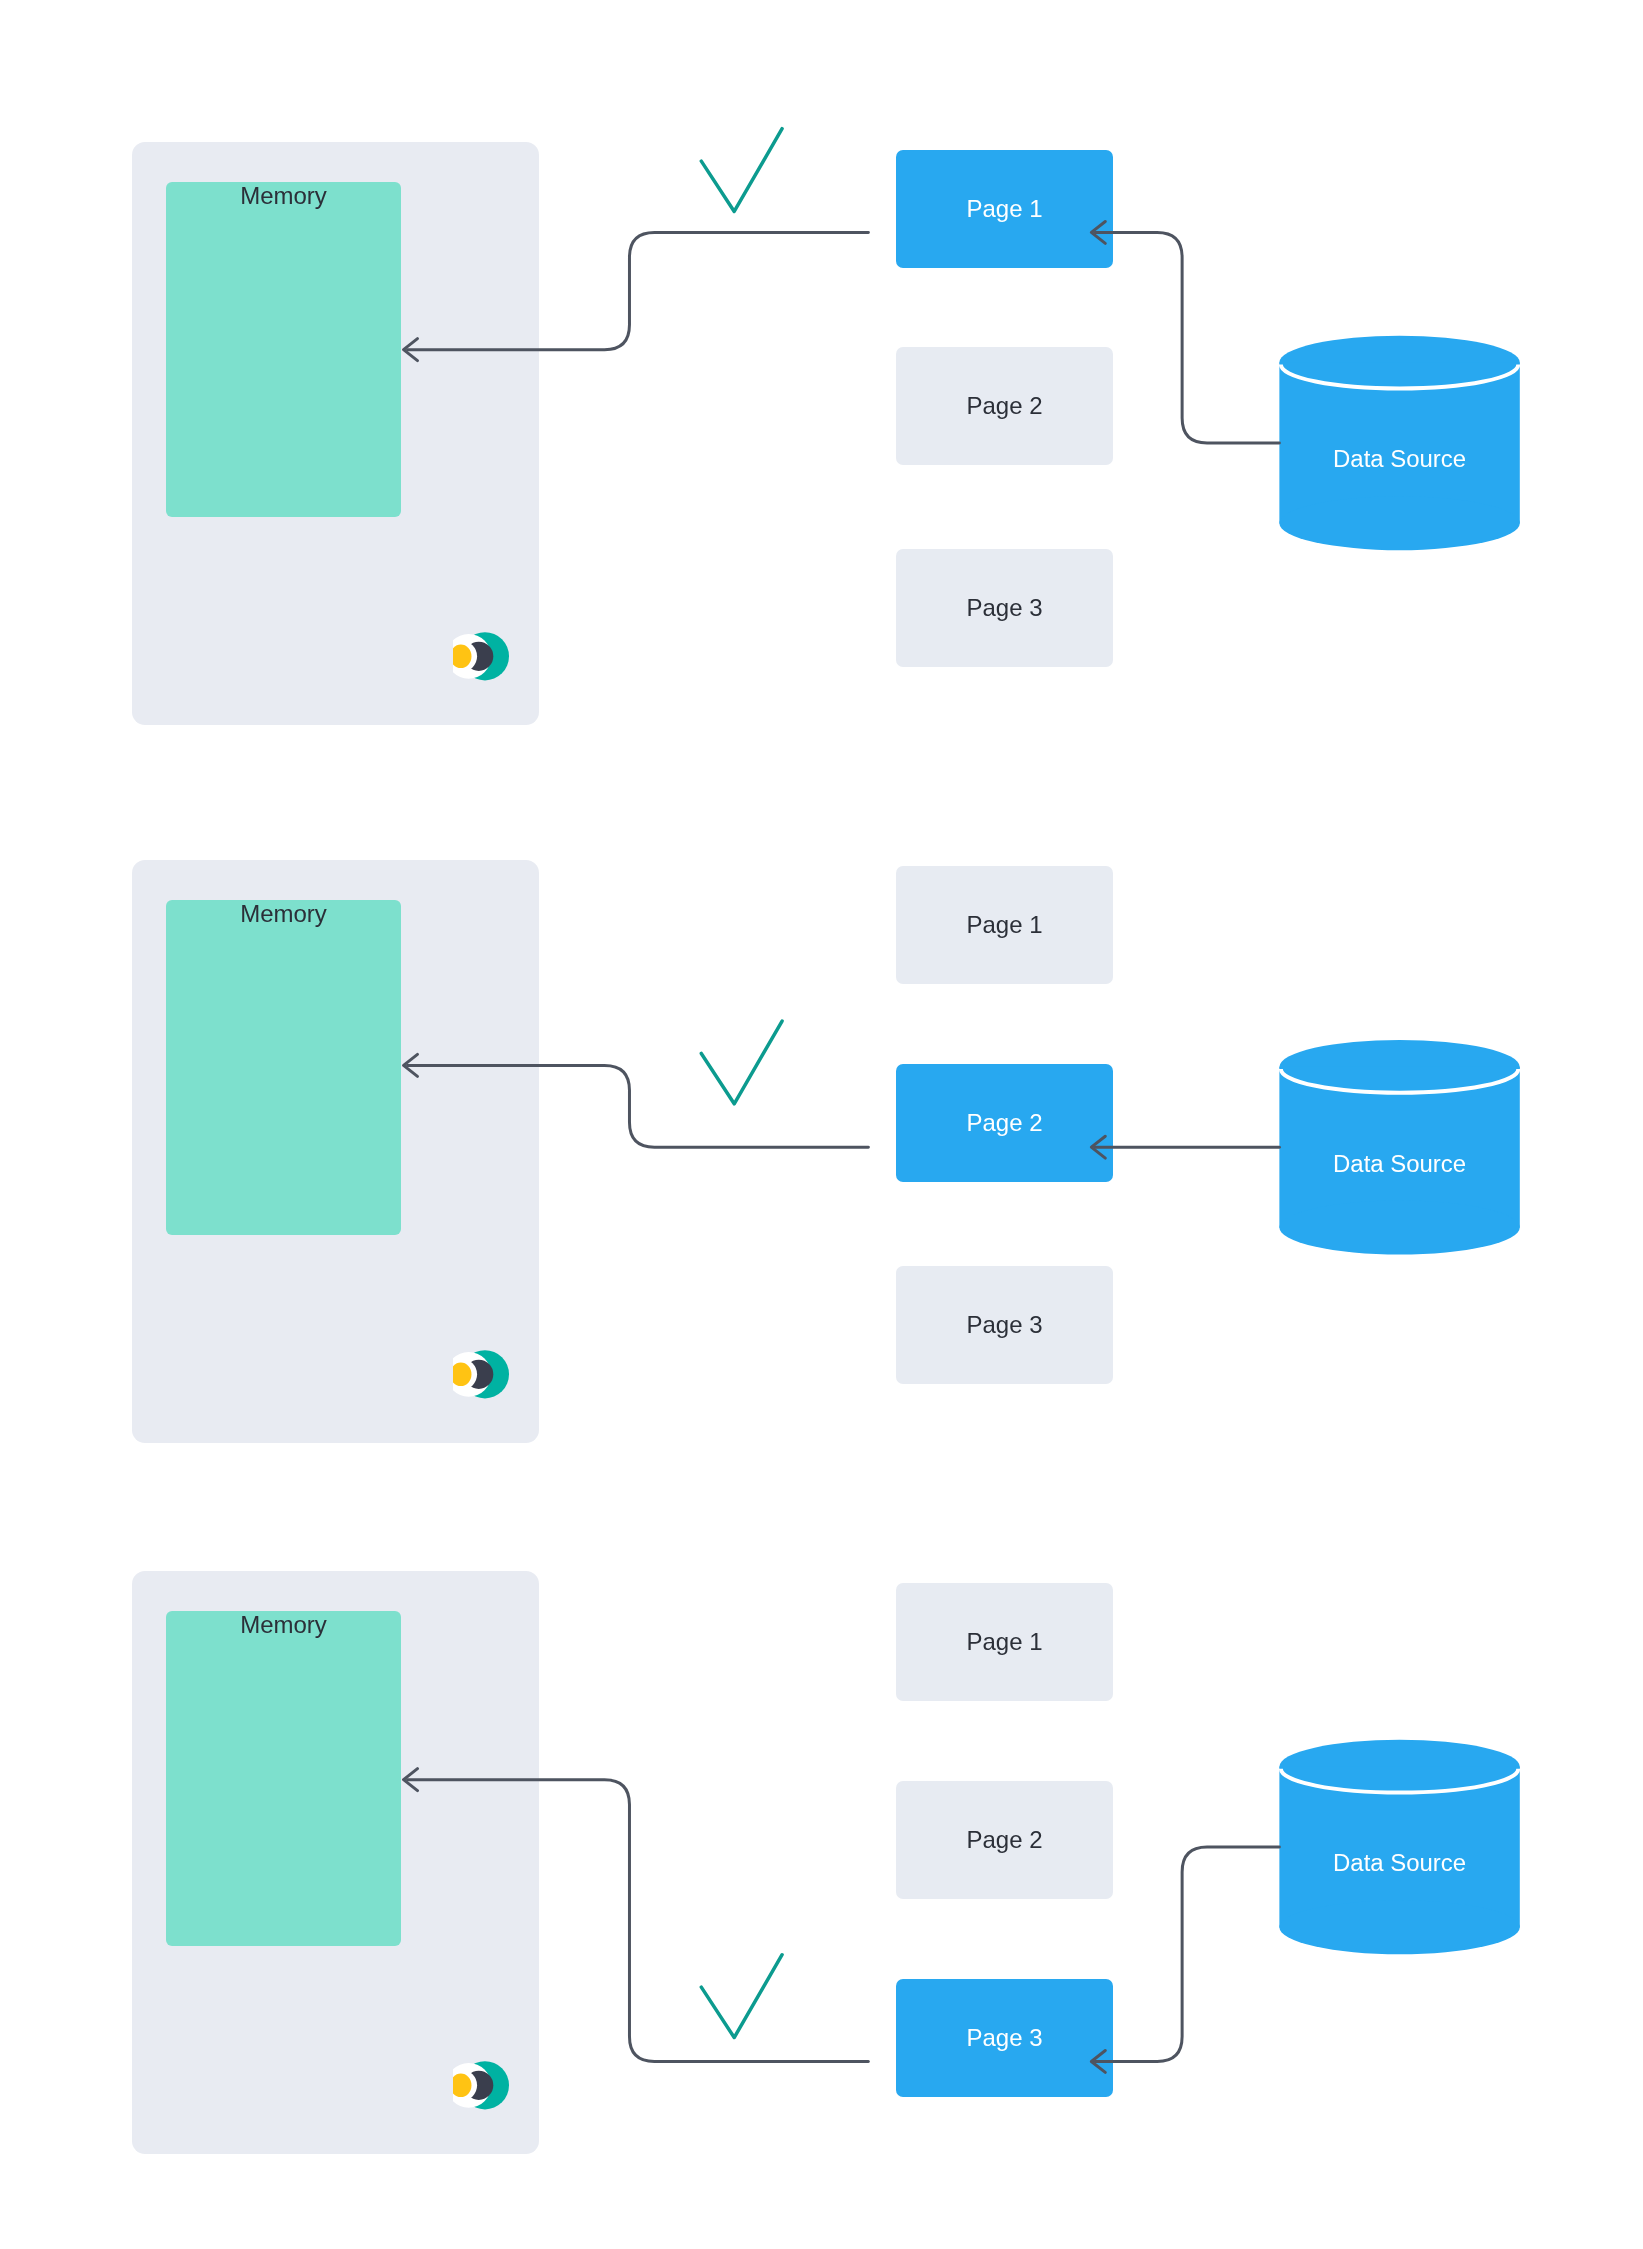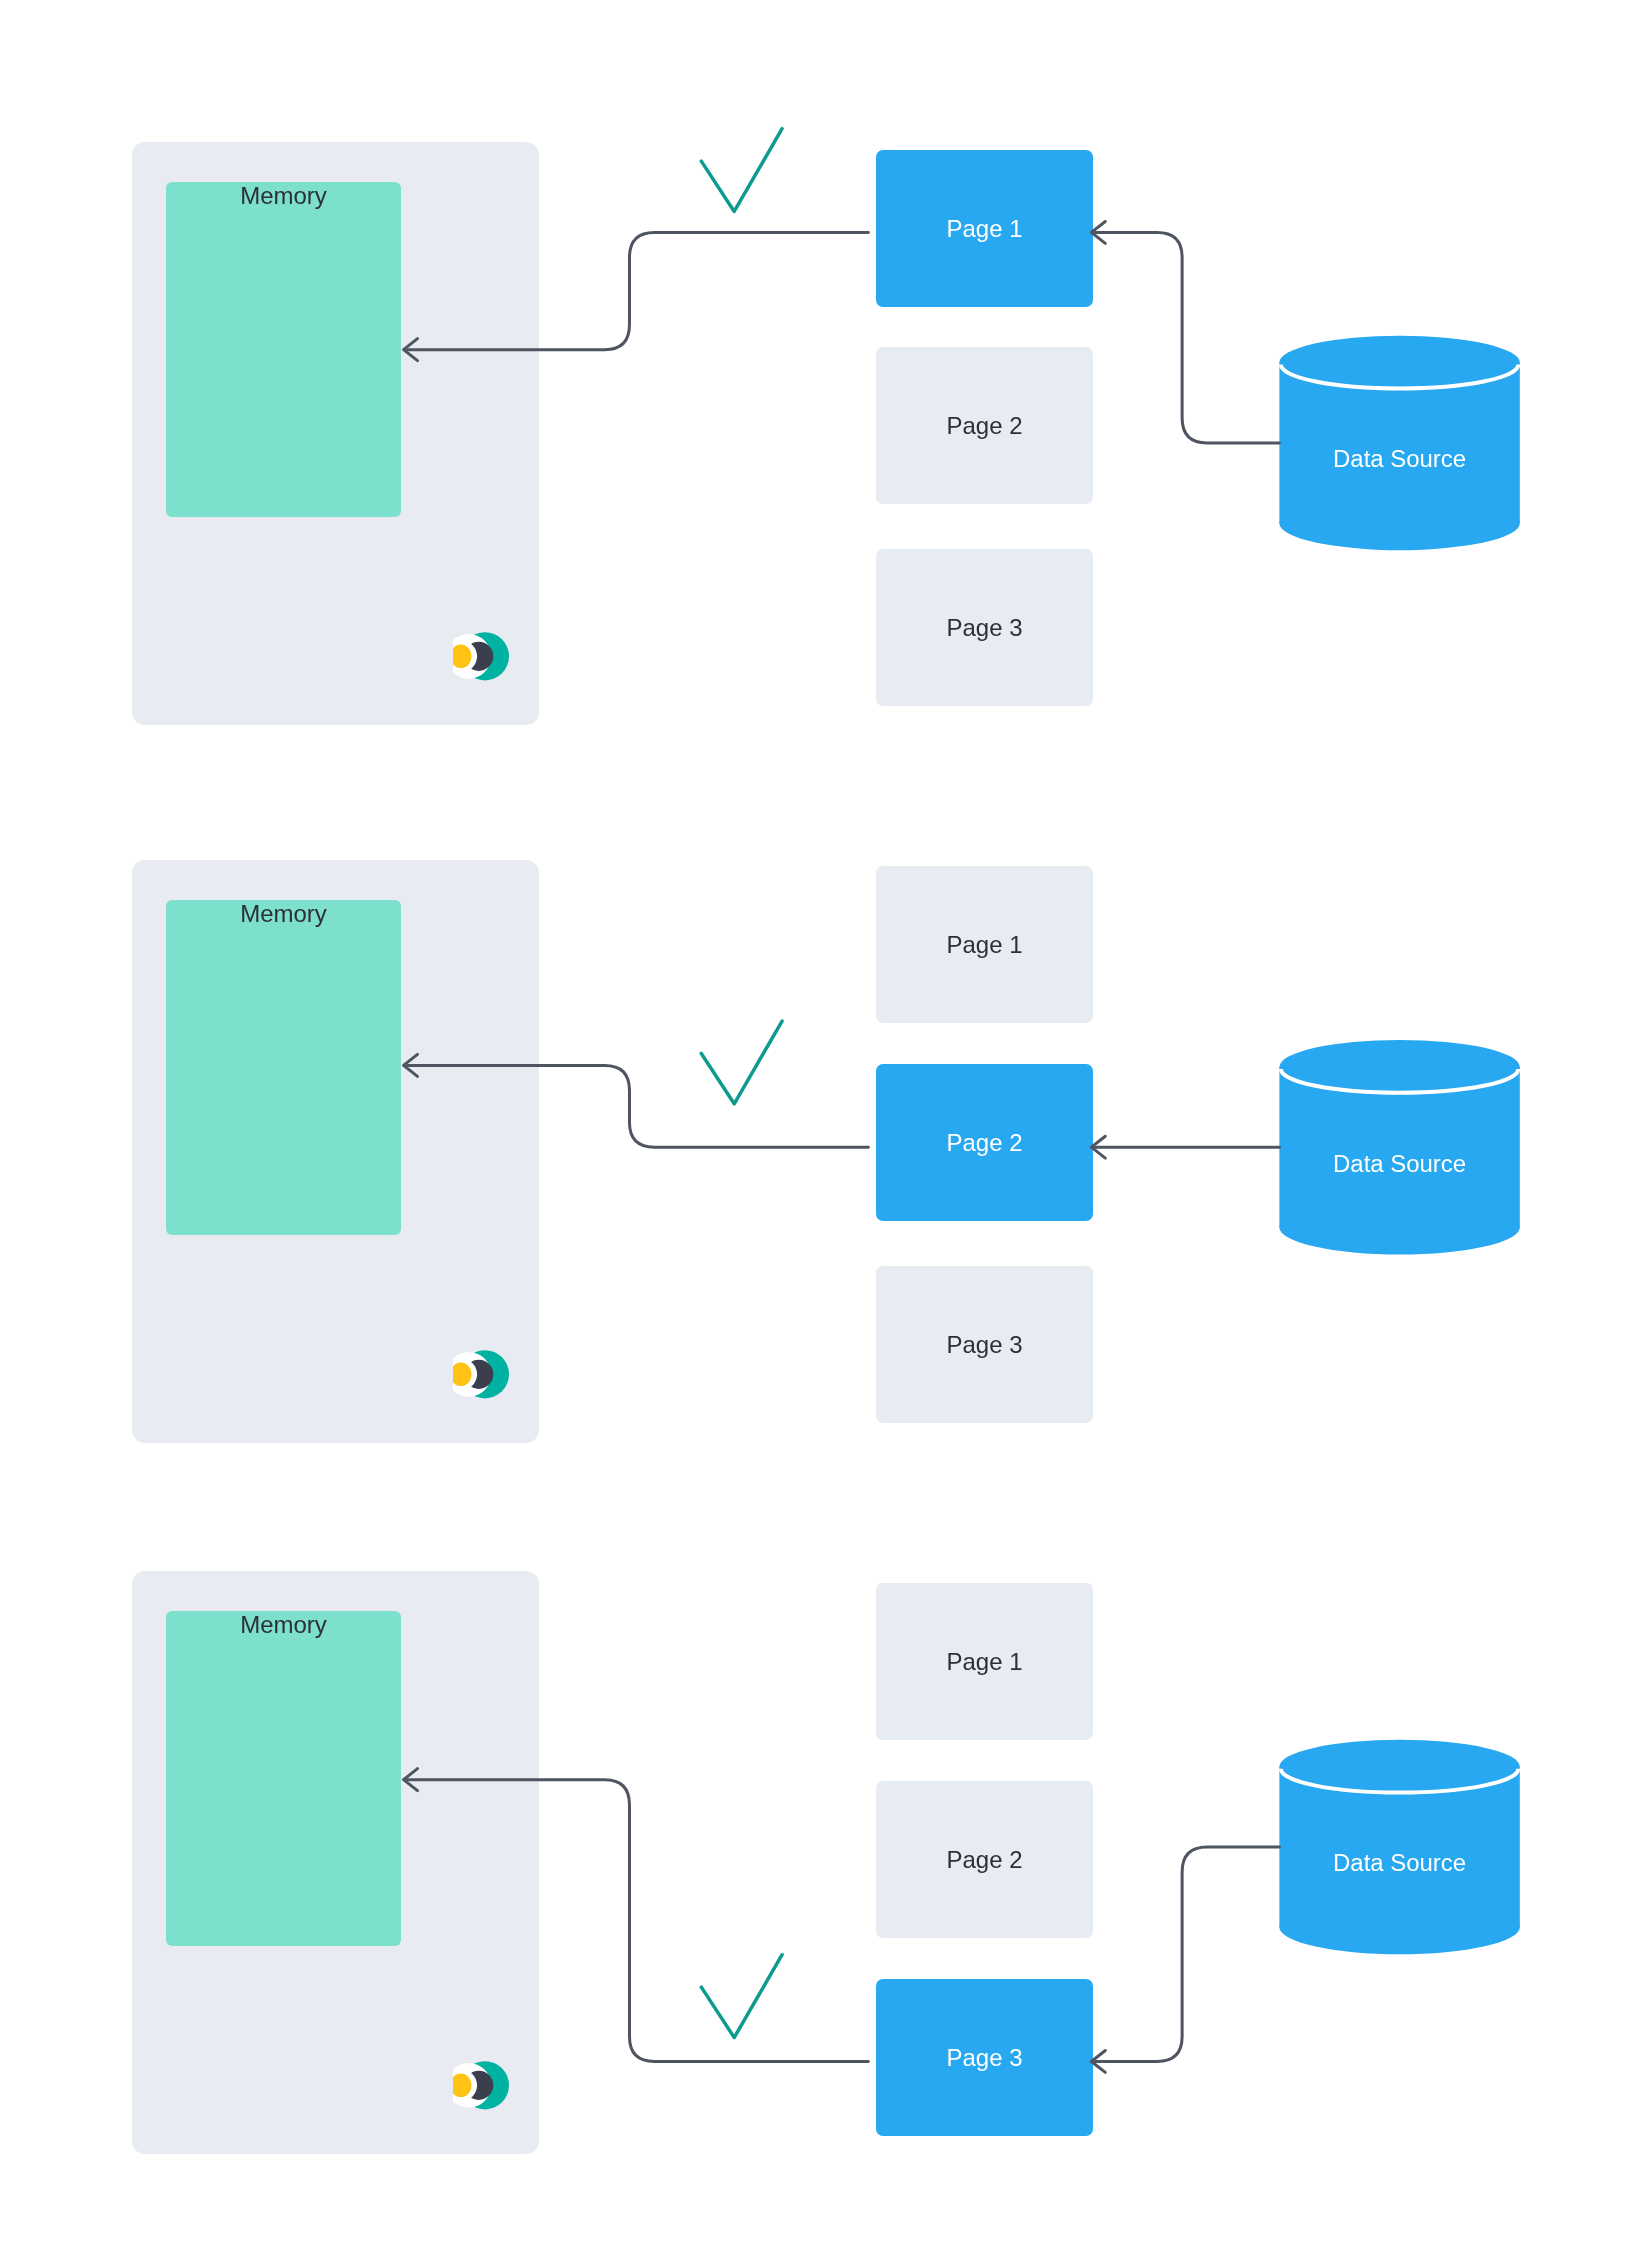--- a/index.html
+++ b/index.html
@@ -4,21 +4,21 @@
 <style>
   html,body{margin:0;padding:0;background:#ffffff;}
   .canvas{position:relative;width:1644px;height:2250px;background:#ffffff;overflow:hidden;
           font-family:"Liberation Sans", sans-serif;}
   .panel{position:absolute;left:132px;width:407px;height:583px;background:#E8EBF2;border-radius:13px;}
   .panel.p1{top:142px}.panel.p2{top:860px}.panel.p3{top:1571px}
   .memory{position:absolute;left:34px;top:40px;width:235px;height:335px;background:#7DE0CD;border-radius:6px;
           display:flex;align-items:flex-start;justify-content:center;}
   .memory span{font-size:24px;color:#2B2F38;}
   .logo{position:absolute;left:321px;top:488px;width:56px;height:56px;}
-  .page{position:absolute;left:876px;width:217px;height:157px;background:#E7EBF2;border-radius:7px;
+  .page{position:absolute;left:896px;width:217px;height:118px;background:#E7EBF2;border-radius:7px;
         display:flex;align-items:center;justify-content:center;}
   .page span{font-size:24px;color:#2B2F38;}
   .page.active{background:#28A8F0;}
   .page.active span{color:#ffffff;}
   
   .pg-a1{top:150px}.pg-a2{top:347px}.pg-a3{top:549px}
   .pg-b1{top:866px}.pg-b2{top:1064px}.pg-b3{top:1266px}
   .pg-c1{top:1583px}.pg-c2{top:1781px}.pg-c3{top:1979px}
   .overlay{position:absolute;left:0;top:0;width:1644px;height:2250px;}
   .conn{fill:none;stroke:#4E5460;stroke-width:6;stroke-linecap:round;stroke-linejoin:round;}

